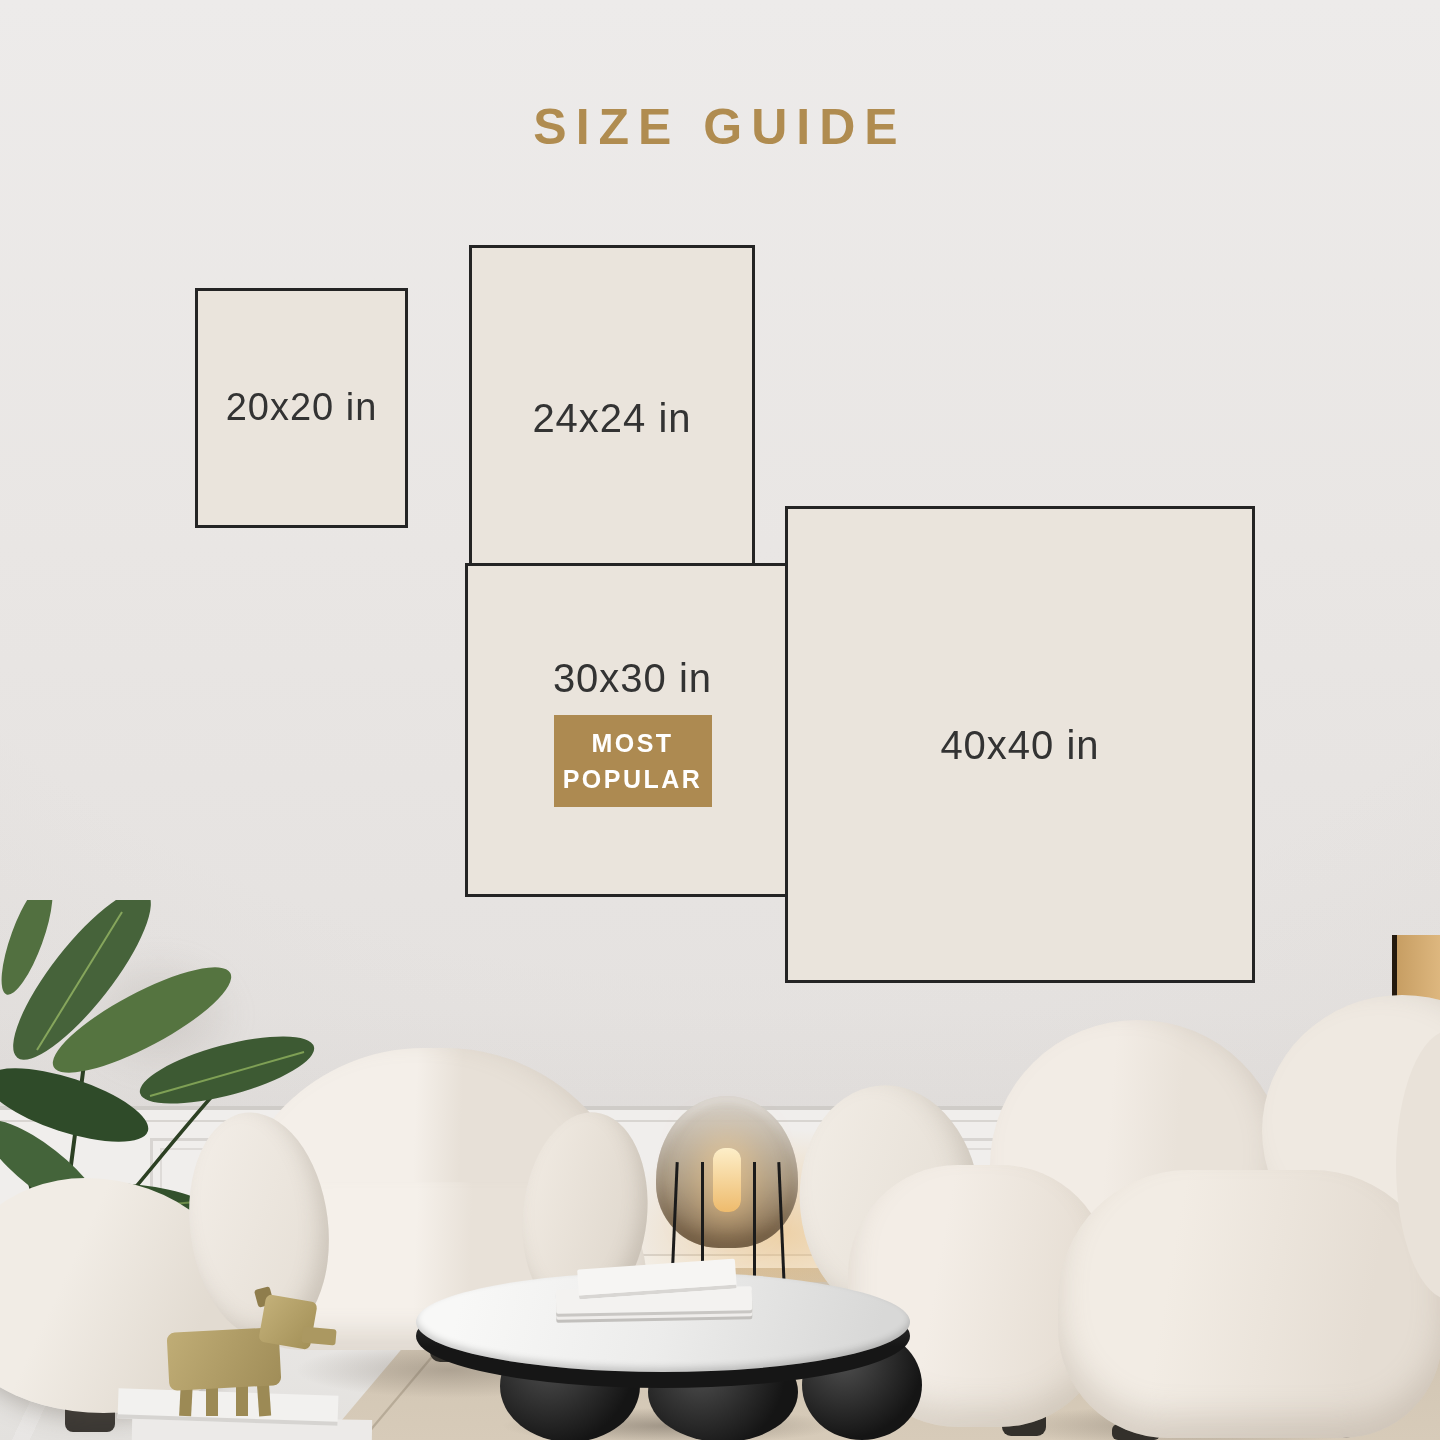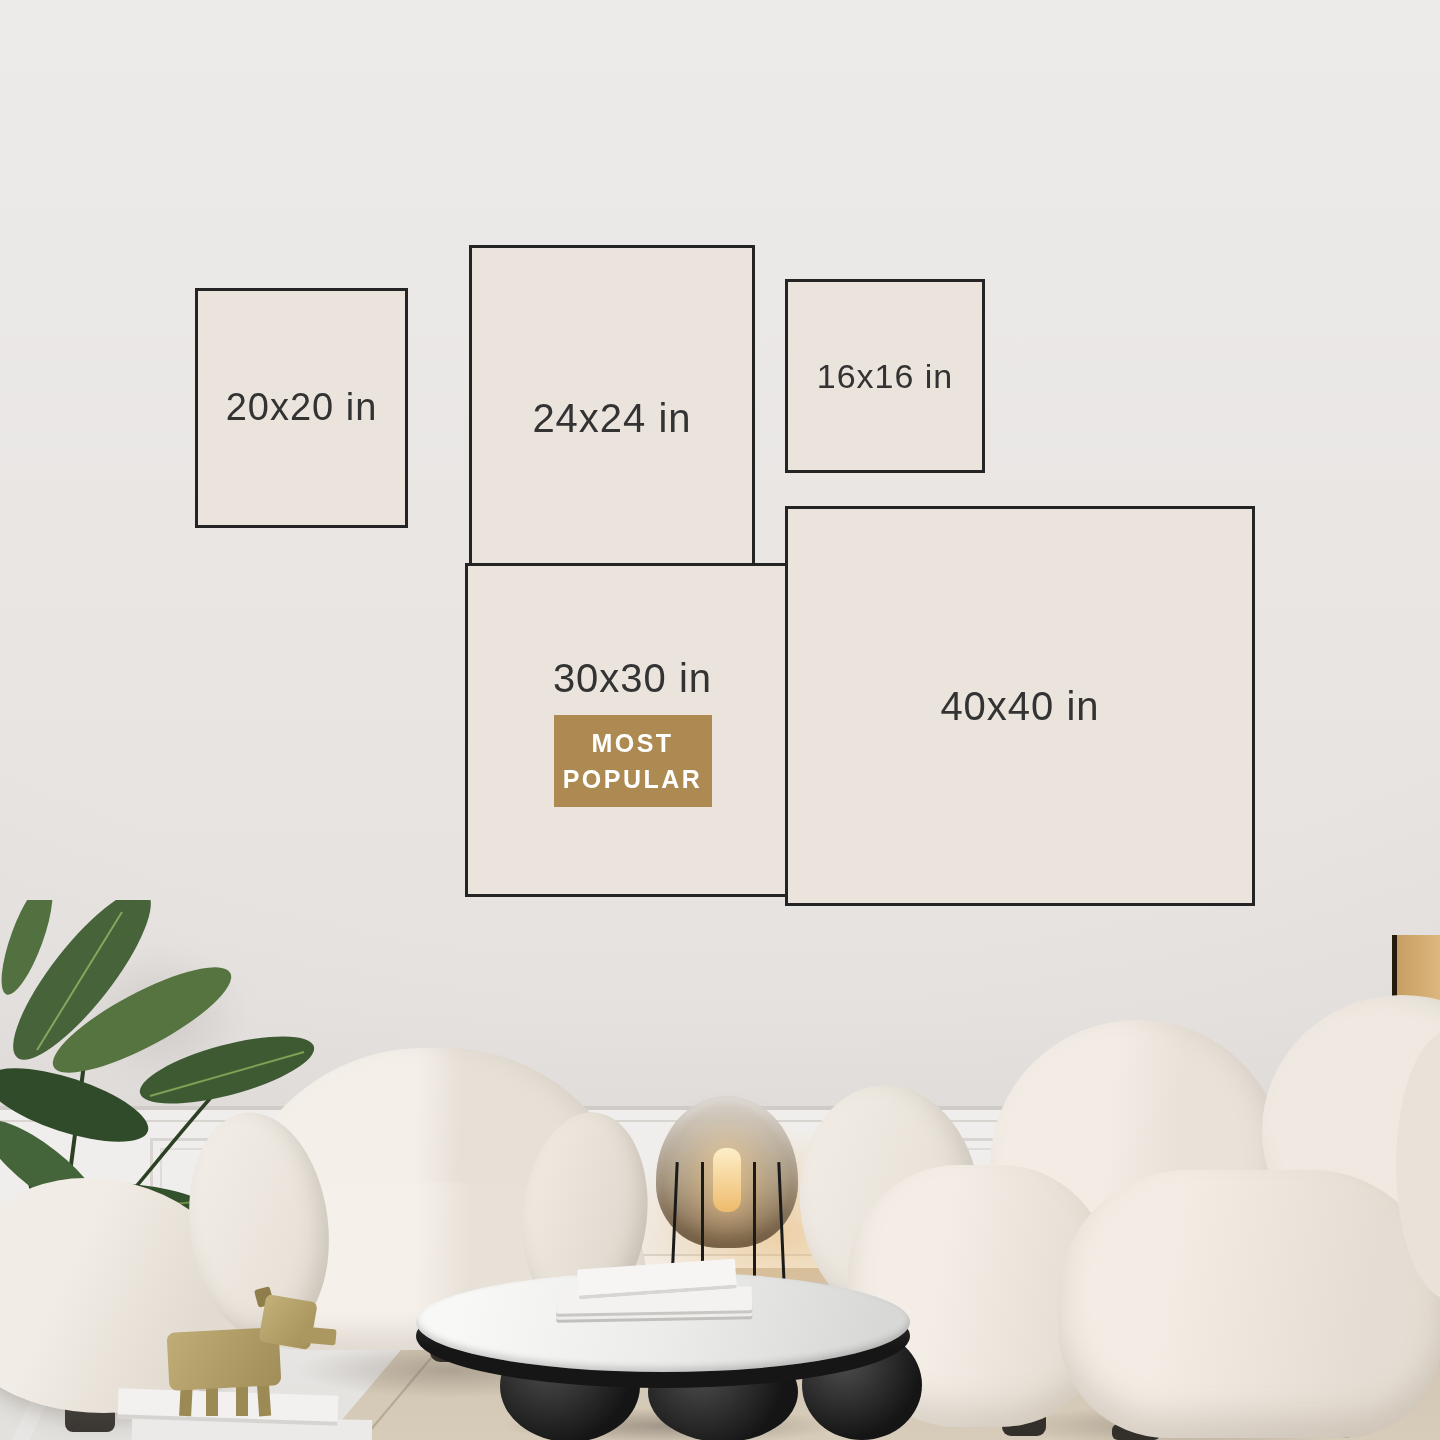--- a/index.html
+++ b/index.html
@@ -43,21 +43,21 @@
   .guide-title{left:0;top:98px;width:1440px;text-align:center;
     font-size:50px;font-weight:700;letter-spacing:9px;color:var(--accent-gold,#b08c50);}
   .size-box{background:var(--frame-fill,#eae4dc);border:3px solid var(--frame-border,#242424);
     display:flex;flex-direction:column;align-items:center;justify-content:center;box-sizing:border-box;}
   .size-label{color:var(--label-text,#333);letter-spacing:1px;text-align:center;line-height:1.25;}
   .box-20{left:195px;top:288px;width:213px;height:240px;}  .box-20 .size-label{font-size:38px;}
   .box-24{left:469px;top:245px;width:286px;height:346px;}  .box-24 .size-label{font-size:40px;}
   .box-16{left:785px;top:279px;width:200px;height:194px;}  .box-16 .size-label{font-size:34px;}
   .box-12{left:241px;top:564px;width:149px;height:148px;}  .box-12 .size-label{font-size:32px;max-width:100px;}
   .box-30{left:423px;top:563px;width:335px;height:334px;margin-left:42px;}  .box-30 .size-label{font-size:40px;}
-  .box-40{left:785px;top:506px;width:470px;height:400px;}  .box-40 .size-label{font-size:40px;}
+  .box-40{left:785px;top:506px;width:470px;height:477px;}  .box-40 .size-label{font-size:40px;}
   .size-badge{margin-top:12px;background:var(--badge-gold,#ad8a51);color:var(--badge-text,#fff);
     font-weight:700;font-size:25px;letter-spacing:2.5px;line-height:1.45;text-align:center;
     padding:10px 6px;box-sizing:border-box;}
   .box-30 .size-badge{width:158px;}
   .box-40 .size-badge{width:216px;}
 
   
   .plant{left:-28px;top:900px;width:400px;height:365px;}
 
   
@@ -175,29 +175,27 @@
   <div class="abs wainscot-rail-b"></div>
   <div class="abs wainscot-base"></div>
   <div class="abs shelf-amber"></div>
 
   <div class="abs floor"></div>
   <div class="abs floor-streak"></div>
   <div class="abs rug"></div>
   <div class="abs rug-seam"></div>
   <div class="abs lamp-glow"></div>
 
+  <div class="abs guide-title">SIZE GUIDE</div>
 
   <div class="abs size-box box-20">
     <div class="size-label">20x20 in</div>
   </div>
   <div class="abs size-box box-24">
     <div class="size-label">24x24 in</div>
-  </div>
-  <div class="abs size-box box-16">
-    <div class="size-label">16x16 in</div>
   </div>
   <div class="abs size-box box-30">
     <div class="size-label">30x30 in</div>
     <div class="size-badge">MOST POPULAR</div>
   </div>
   <div class="abs size-box box-40">
     <div class="size-label">40x40 in</div>
   </div>
 
   <svg class="abs plant" viewBox="0 0 400 365" xmlns="http://www.w3.org/2000/svg">

